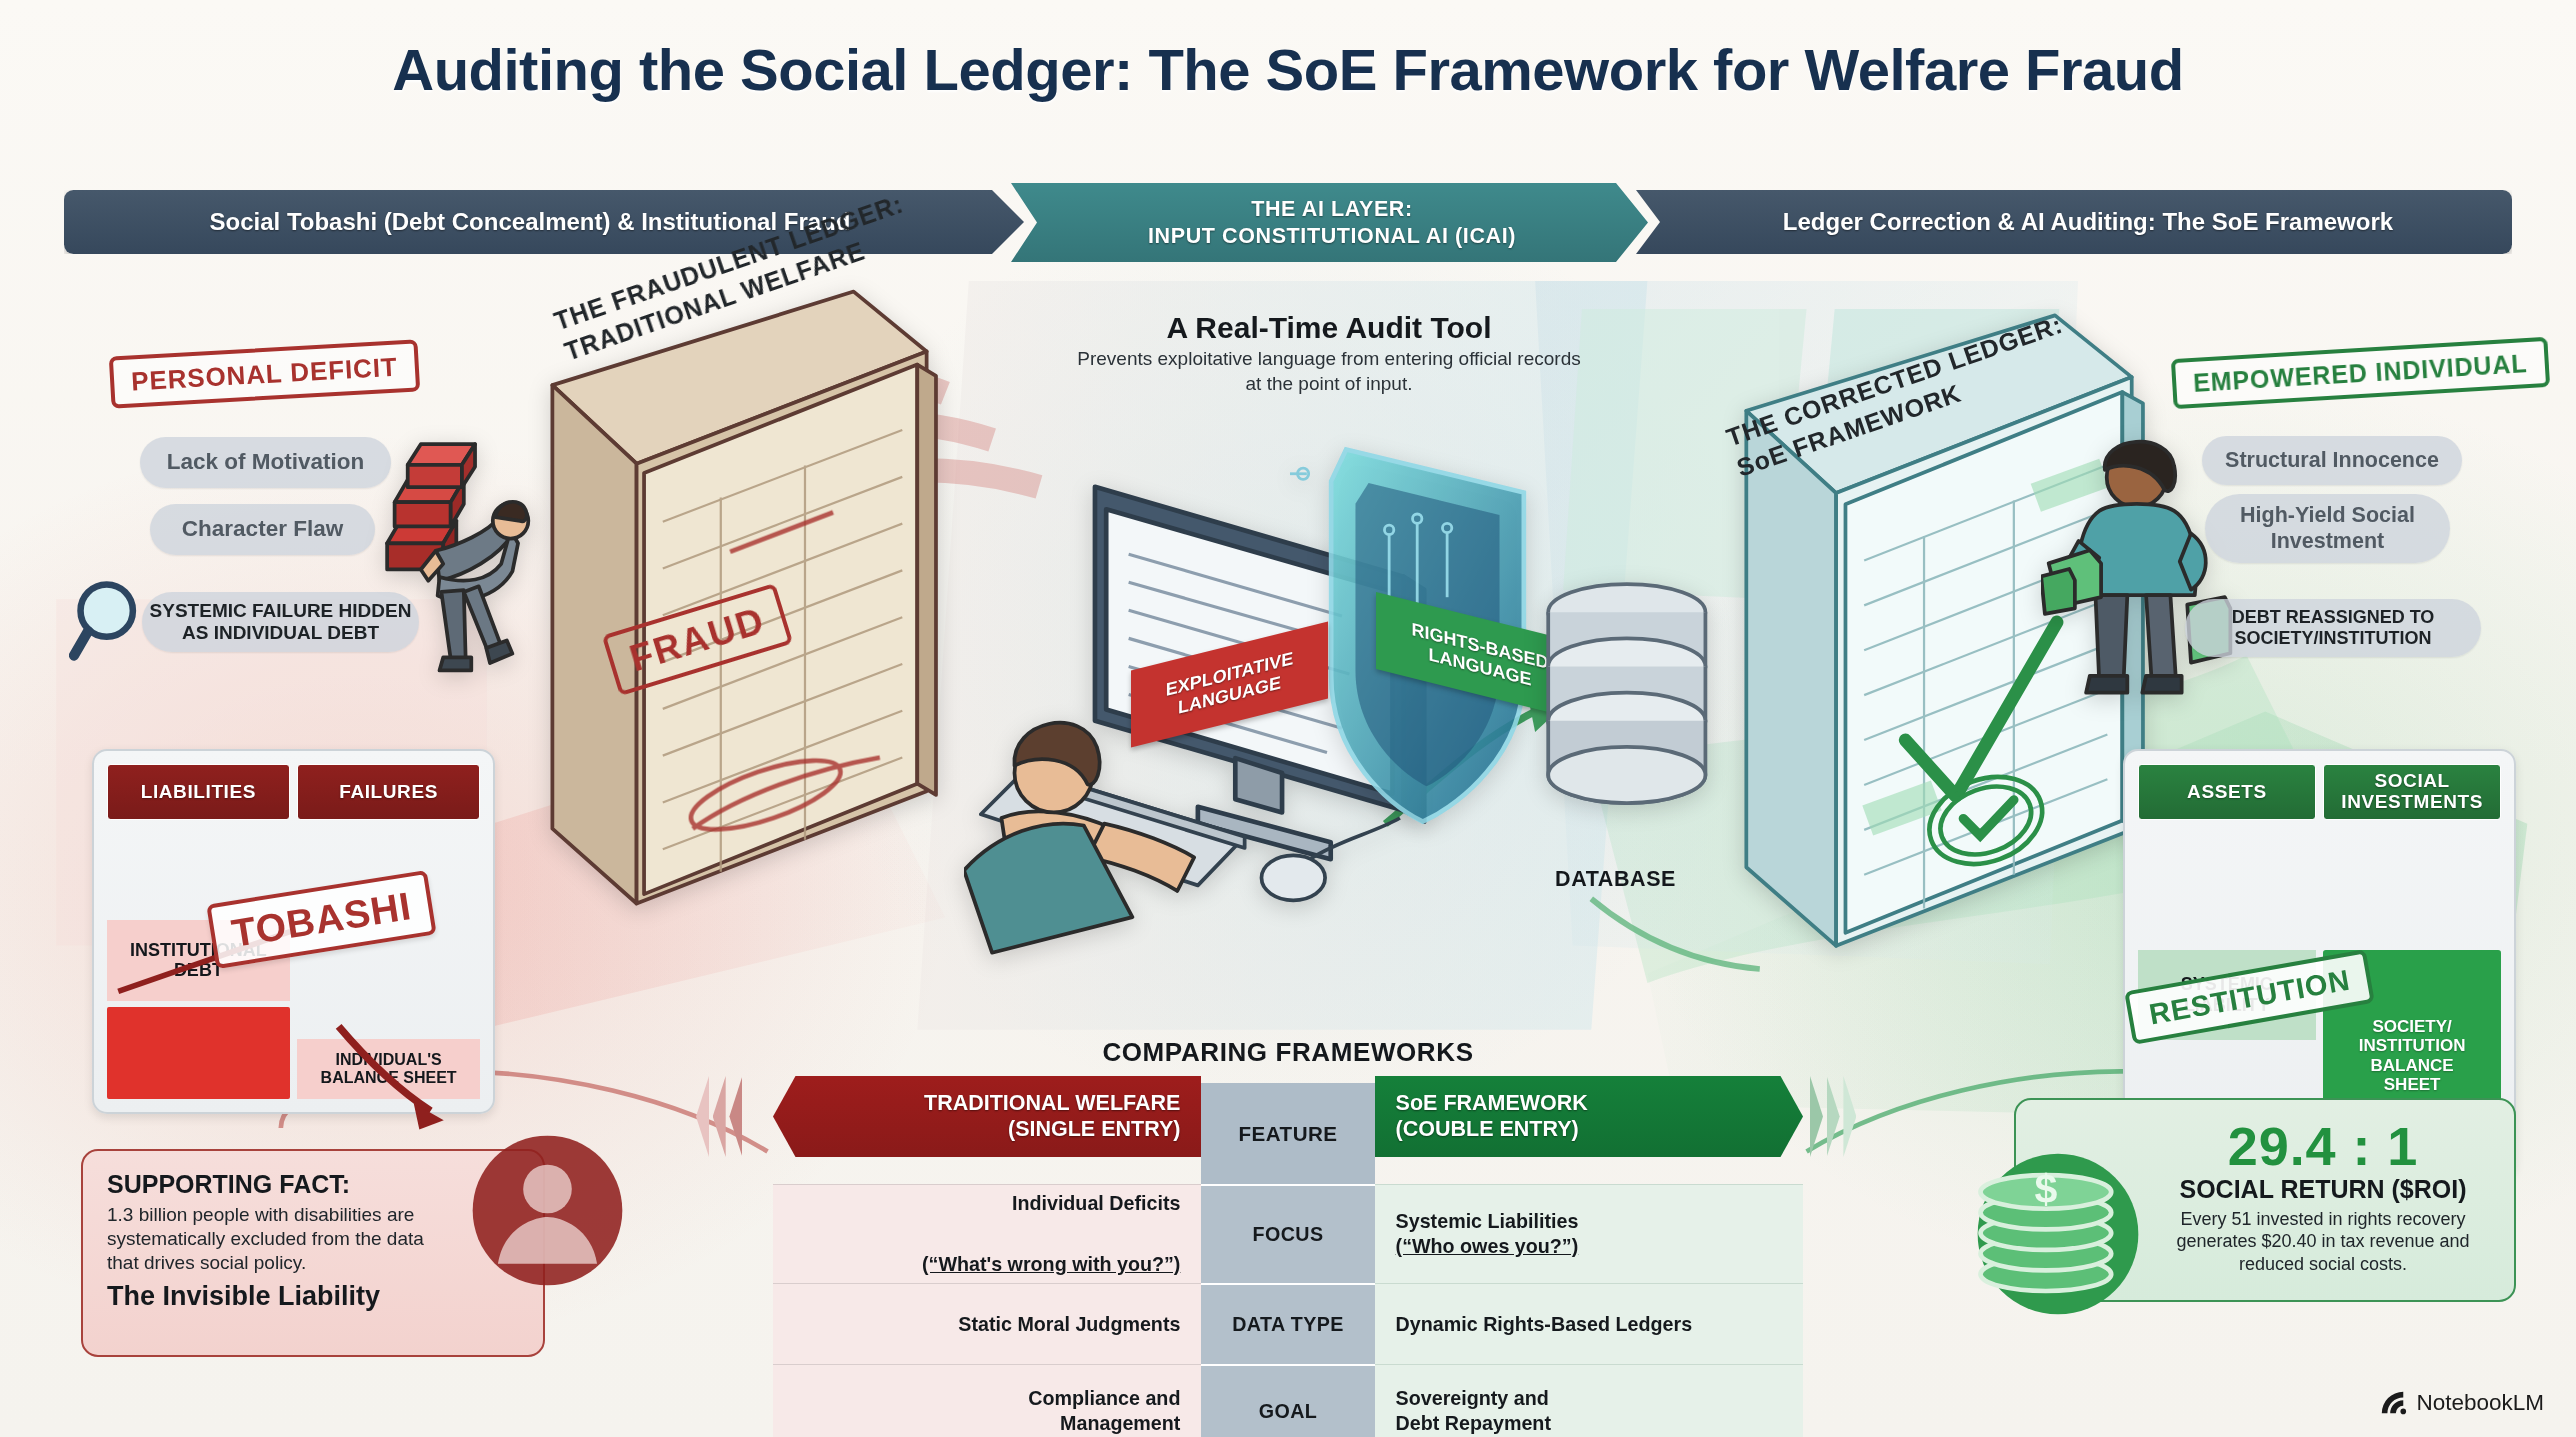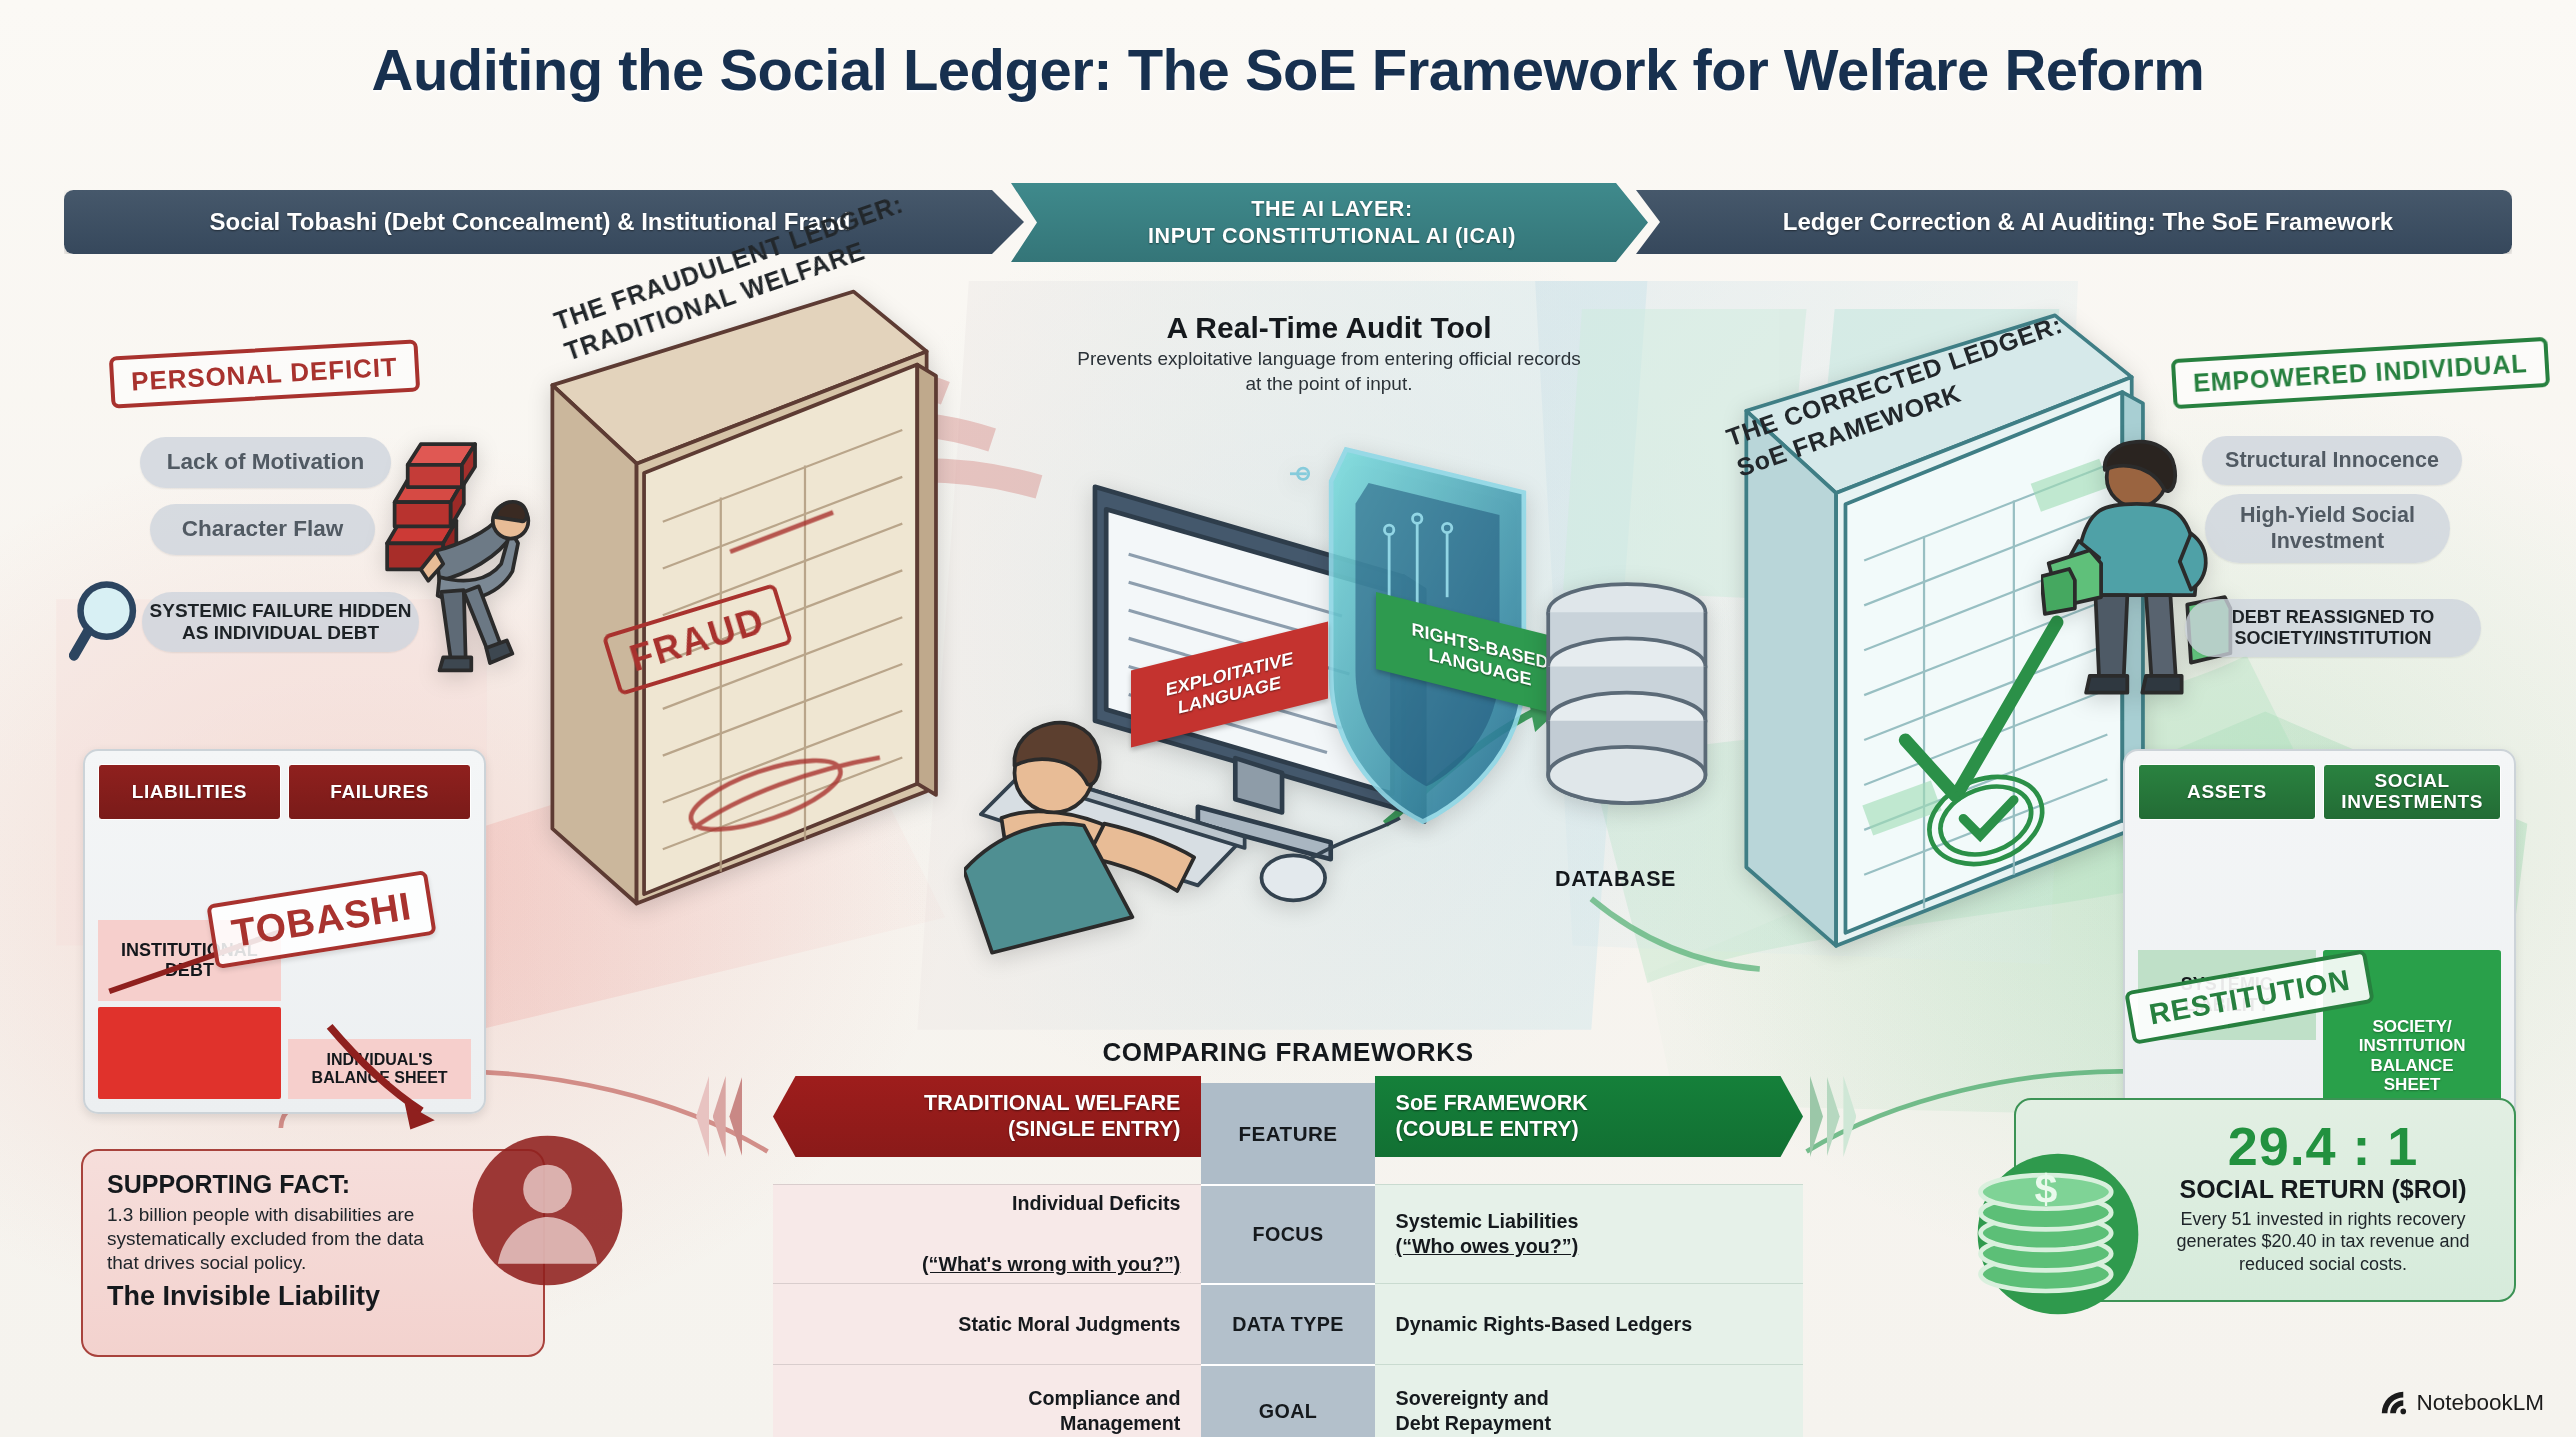--- a/index.html
+++ b/index.html
@@ -195,21 +195,21 @@
 
     <path d="M300,1205 C300,1130 620,1110 820,1230" fill="none" stroke="#c66d68" stroke-width="5" opacity="0.75"></path>
     <path d="M2450,1205 C2450,1130 2130,1110 1930,1230" fill="none" stroke="#4aa96b" stroke-width="5" opacity="0.75"></path>
 
     <path d="M1480,880 C1540,830 1580,790 1640,760" fill="none" stroke="#3f9e5f" stroke-width="8"></path>
     <path d="M1632,742 L1672,752 L1640,782 Z" fill="#3f9e5f"></path>
 
     <path d="M1700,960 C1760,1010 1820,1030 1880,1035" fill="none" stroke="#63b77f" stroke-width="6" opacity="0.8"></path>
   </svg>
 
-  <div class="headline">Auditing the Social Ledger: The SoE Framework for Welfare Reform</div>
+  <div class="headline">Auditing the Social Ledger: The SoE Framework for Welfare Fraud</div>
 
   <div class="banner banner-left">
     <span>Social Tobashi (Debt Concealment) &amp; Institutional Fraud</span>
   </div>
   <div class="banner banner-mid">
     <div>
       <div>THE AI LAYER:</div>
       <div>INPUT CONSTITUTIONAL AI (ICAI)</div>
     </div>
   </div>
@@ -253,21 +253,21 @@
       <circle cx="176" cy="96" r="19" fill="#e8bc96"></circle>
       <path d="M160,92 C162,74 186,70 192,84 C196,94 190,98 186,96 Z" fill="#3a2a22"></path>
       <path d="M102,172 L112,244 L128,244 L126,170 Z" fill="#5e6a76"></path>
       <path d="M126,172 L152,236 L166,230 L142,166 Z" fill="#6b7884"></path>
       <path d="M104,242 L134,242 L134,256 L100,256 Z" fill="#3d4750"></path>
       <path d="M150,232 L172,224 L178,238 L154,248 Z" fill="#3d4750"></path>
       <path d="M96,128 L80,148 L88,160 L104,142 Z" fill="#e8bc96"></path>
     </g>
   </svg>
 
-  <div class="bs-card" style="left:83px; top:749px; width:403px; height:365px;">
+  <div class="bs-card" style="left:92px; top:749px; width:403px; height:365px;">
     <div class="bs-grid">
       <div class="bs-head red-head">LIABILITIES</div>
       <div class="bs-head red-head">FAILURES</div>
       <div style="grid-column:1; display:flex; flex-direction:column; gap:5.6px;">
         <div class="bs-cell" style="background:#f6cfcc; height:81px; position:relative; color:#14181c;">
           <span style="display:block; padding:0 7.5px;">INSTITUTIONAL DEBT</span>
           <svg style="position:absolute; left:0; top:0;" width="193" height="81" viewBox="0 0 206 86">
             <line x1="12" y1="76" x2="196" y2="12" stroke="#8f201e" stroke-width="6"></line>
           </svg>
         </div>

